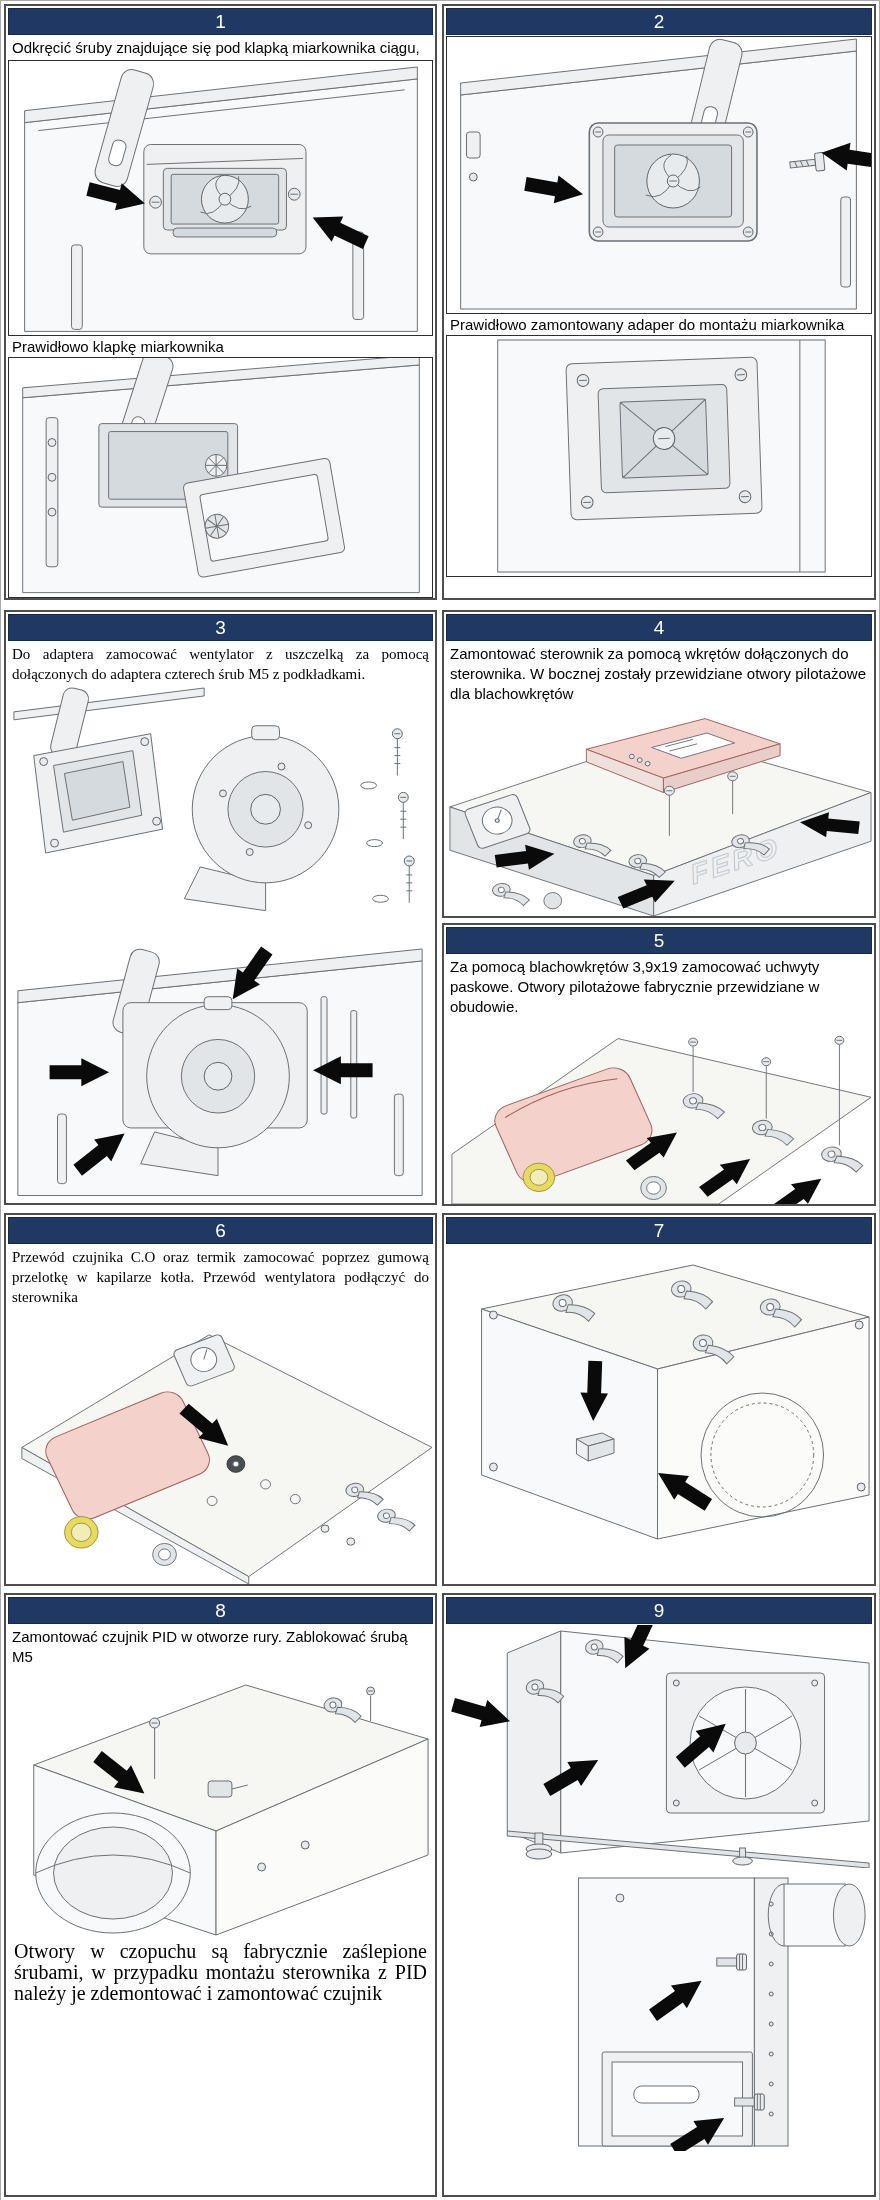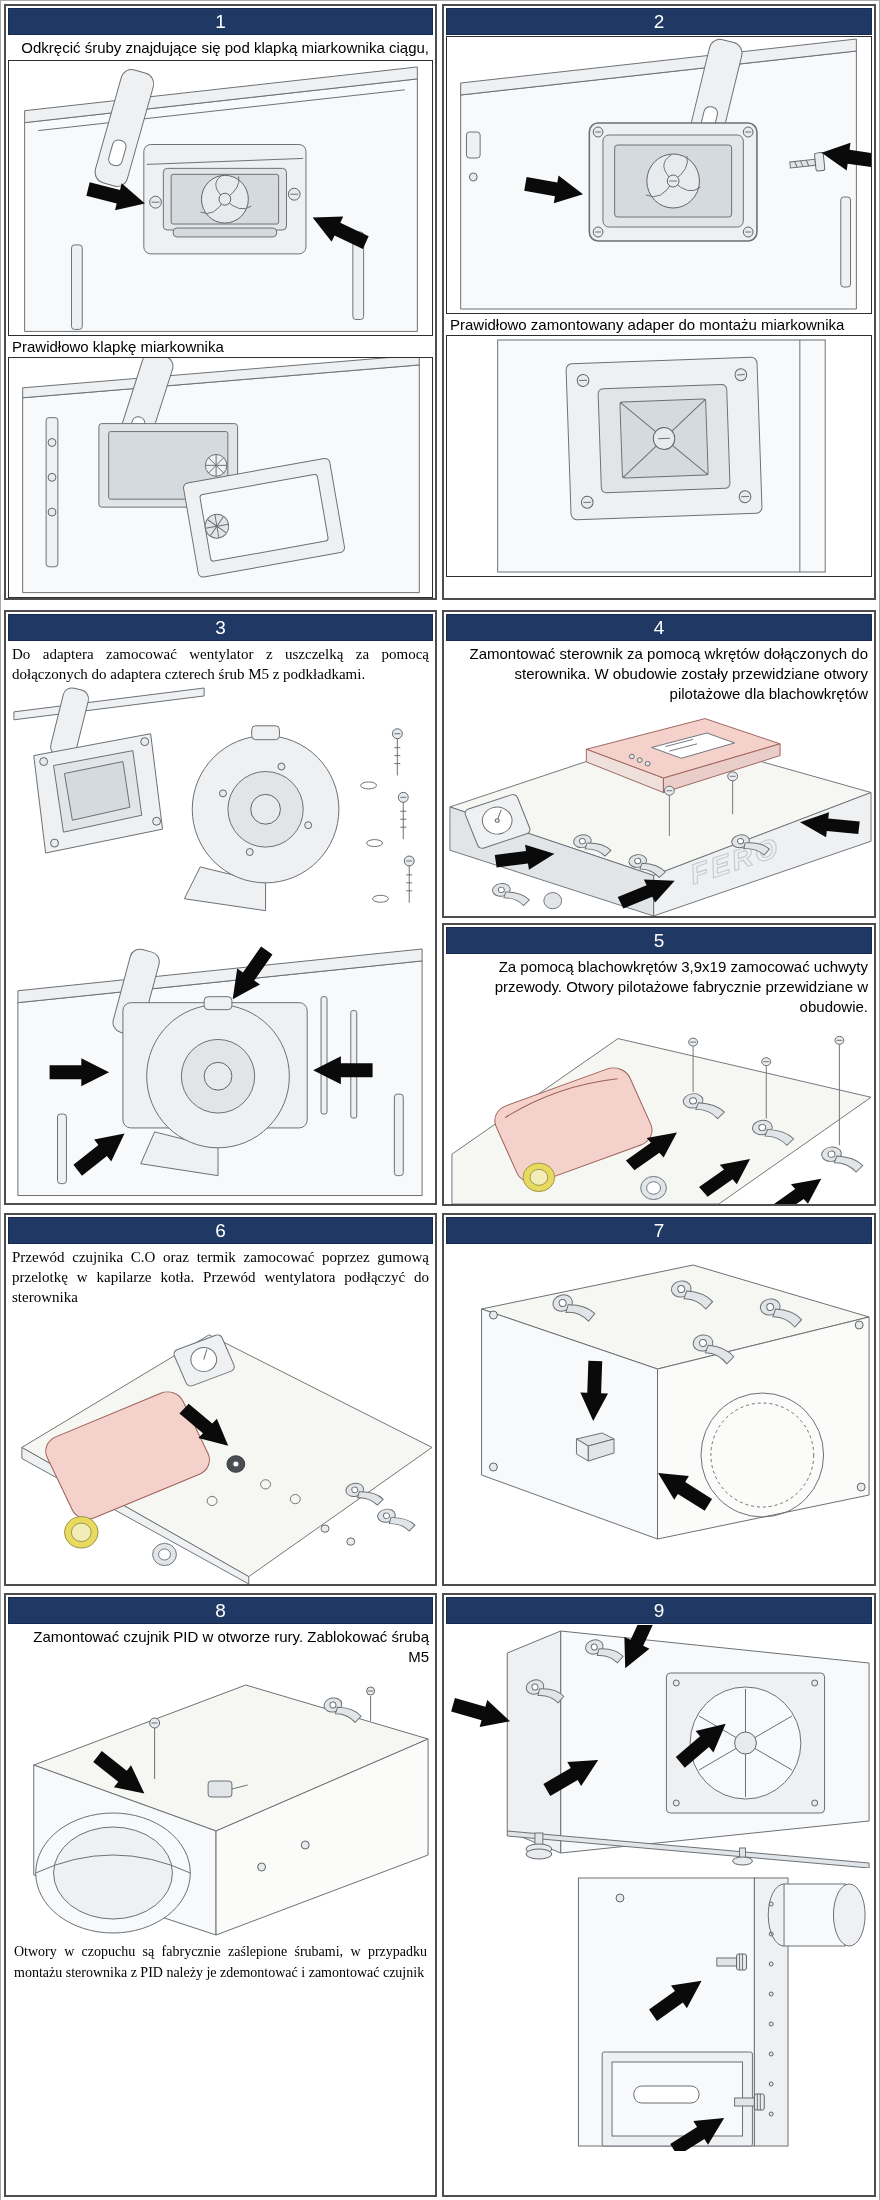--- a/index.html
+++ b/index.html
@@ -6,24 +6,24 @@
   body{width:880px;font-family:"Liberation Sans",sans-serif;color:#000;}
   .page{width:880px;box-sizing:border-box;padding:3px;border:1px solid #a9a9a9;background:#fff;}
   .row{display:flex;gap:5px;}
   .gap10{margin-bottom:10px;} .gap7{margin-bottom:7px;}
   .col{display:flex;flex-direction:column;gap:5px;flex:1;min-width:0;}
   .panel{border:2px solid #4d4d4d;box-sizing:border-box;background:#fff;overflow:hidden;display:flex;flex-direction:column;}
   .w1{flex:0 0 433px;} .w2{flex:1;min-width:0;}
   .h596{height:596px}.h595{height:595px}.h373{height:373px}.h604{height:604px}.h308{height:308px}.h283{height:283px}
   .hdr{flex:0 0 25px;margin:2px 2px 1px 2px;background:#1f3864;border:1px solid #16294d;color:#fff;
        text-align:center;font-size:19px;line-height:25px;}
-  .txt{font-size:15px;line-height:20px;padding:2px 6px 2px 6px;text-align:right;}
+  .txt{font-size:15px;line-height:20px;padding:2px 6px 2px 6px;}
   .just{text-align:justify;font-family:Liberation Serif, serif;}
   .cap{font-size:15px;line-height:21px;padding:0 6px;}
-  .note{font-size:14px;line-height:21px;padding:4px 8px;}
+  .note{font-size:20px;line-height:21px;padding:4px 8px;}
   .fig{overflow:hidden;position:relative;}
   .fig svg{display:block;width:100%;height:100%;}
   .figb{border:1px solid #2e2e2e;margin:0 2px;}
   
   svg .f0{fill:#f8f9fa;stroke:#6b7075;stroke-width:1;}
   svg .ft{fill:#f6f7f2;stroke:#6b7075;stroke-width:1;}
   svg .f1{fill:#eef0f2;stroke:#6b7075;stroke-width:1;}
   svg .f2{fill:#e2e5e8;stroke:#6b7075;stroke-width:1;}
   svg .f3{fill:#d5dade;stroke:#6b7075;stroke-width:1;}
   svg .wh{fill:#ffffff;stroke:#6b7075;stroke-width:1;}
@@ -270,21 +270,21 @@
           <polygon class="arw" points="-30,-7 2,-7 2,-14 30,0 2,14 2,7 -30,7" transform="translate(74,128) rotate(0)"></polygon>
           <polygon class="arw" points="-30,-7 2,-7 2,-14 30,0 2,14 2,7 -30,7" transform="translate(96,208) rotate(-38)"></polygon>
         </svg>
       </div>
     </div>
 
     <div class="col w2">
 
       <div class="panel h308">
         <div class="hdr">4</div>
-        <div class="txt">Zamontować sterownik za pomocą wkrętów dołączonych do sterownika. W obudowie zostały przewidziane otwory pilotażowe dla blachowkrętów</div>
+        <div class="txt">Zamontować sterownik za pomocą wkrętów dołączonych do sterownika. W bocznej zostały przewidziane otwory pilotażowe dla blachowkrętów</div>
         <div class="fig" style="height:233px">
           <svg viewBox="0 0 435 233" preserveAspectRatio="none">
             <polygon class="ft" points="6,112 225,32 432,96 212,188"></polygon>
             <polygon class="f1" points="212,188 432,96 432,150 212,233"></polygon>
             <polygon class="f2" points="6,112 212,188 212,233 6,160"></polygon>
             <text class="emb" transform="translate(252,198) rotate(-20) skewX(-8)">FERO</text>
             <g transform="translate(20,116) rotate(-20)">
               <rect class="f1" width="56" height="46" rx="5"></rect>
                 <circle class="wh" cx="28" cy="22" r="15"></circle>
               <path class="ln" d="M28,22 L36,12"></path>
@@ -333,21 +333,21 @@
               </g>
             <polygon class="arw" points="-30,-7 2,-7 2,-14 30,0 2,14 2,7 -30,7" transform="translate(82,168) rotate(-8)"></polygon>
             <polygon class="arw" points="-30,-7 2,-7 2,-14 30,0 2,14 2,7 -30,7" transform="translate(390,132) rotate(186)"></polygon>
             <polygon class="arw" points="-30,-7 2,-7 2,-14 30,0 2,14 2,7 -30,7" transform="translate(206,206) rotate(-24)"></polygon>
           </svg>
         </div>
       </div>
 
       <div class="panel h283">
         <div class="hdr">5</div>
-        <div class="txt">Za pomocą blachowkrętów 3,9x19 zamocować uchwyty przewody. Otwory pilotażowe fabrycznie przewidziane w obudowie.</div>
+        <div class="txt">Za pomocą blachowkrętów 3,9x19 zamocować uchwyty paskowe. Otwory pilotażowe fabrycznie przewidziane w obudowie.</div>
         <div class="fig" style="height:208px">
           <svg viewBox="0 0 435 208" preserveAspectRatio="none">
             <polygon class="ft" points="8,152 176,22 432,88 278,208 8,208"></polygon>
             <g transform="rotate(-22 130 120)">
               <rect class="pk" x="58" y="74" width="146" height="92" rx="18"></rect>
               <path class="ln" style="stroke:#9c6058" d="M70,86 q62,-14 122,2"></path>
             </g>
             <circle class="yl" cx="96" cy="178" r="16"></circle>
               <circle class="yl2" cx="96" cy="178" r="9"></circle>
             <circle class="f2" cx="212" cy="190" r="13"></circle>

